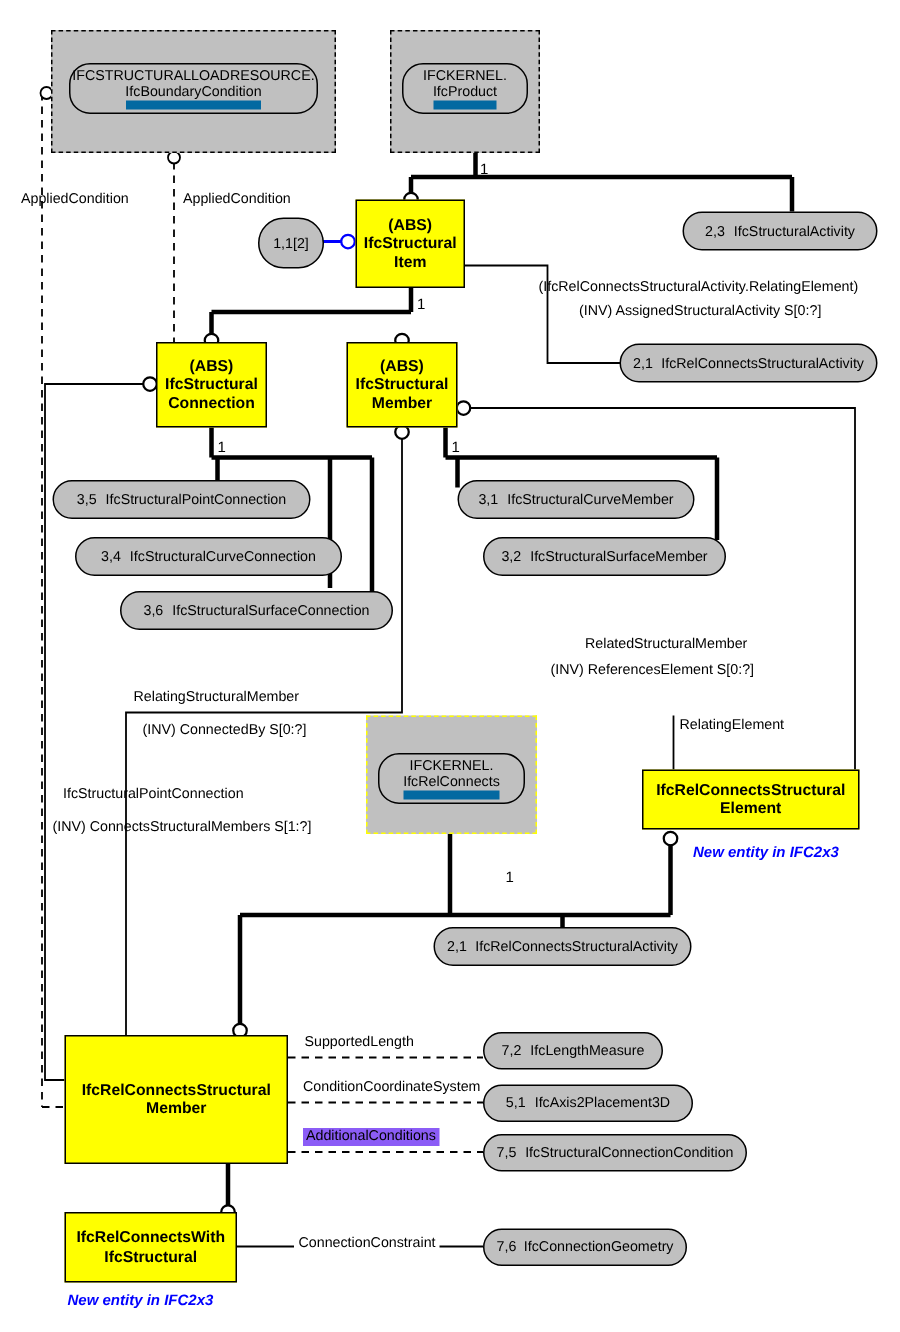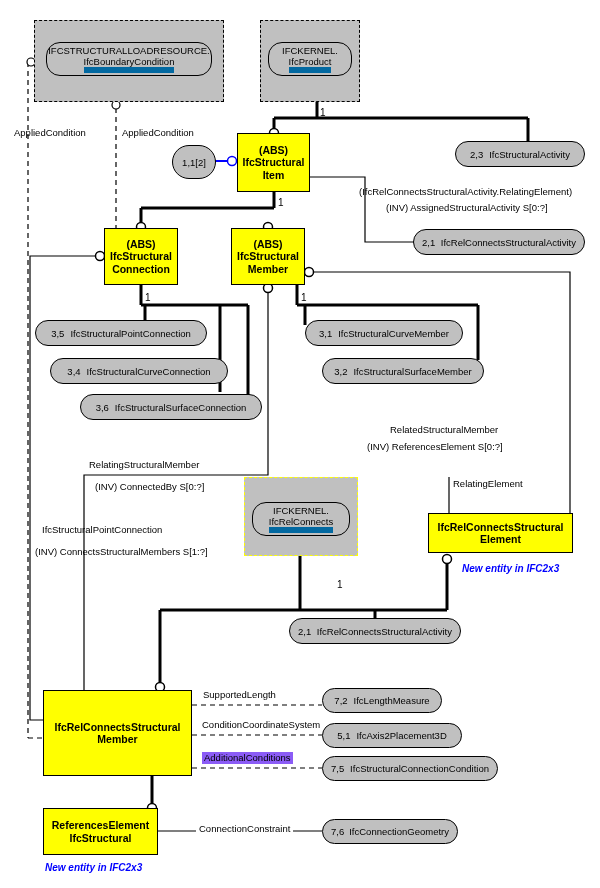--- a/index.html
+++ b/index.html
@@ -159,21 +159,21 @@
     <span>IfcRelConnectsStructural</span>
     <span>Element</span>
   </div>
 
   <div class="node ent" style="left:43px;top:690px;width:149px;height:86px;flex-direction:column;">
     <span>IfcRelConnectsStructural</span>
     <span>Member</span>
   </div>
 
   <div class="node ent" style="left:43px;top:808px;width:115px;height:47px;flex-direction:column;">
-    <span>ReferencesElement</span>
+    <span>IfcRelConnectsWith</span>
     <span>IfcStructural</span>
   </div>
 
   <div class="oval" style="left:455px;top:141px;width:130px;height:26px;">
     <span>2,3</span>
     <span style="width:6px"></span>
     <span>IfcStructuralActivity</span>
   </div>
 
   <div class="oval" style="left:413px;top:229px;width:172px;height:26px;">

